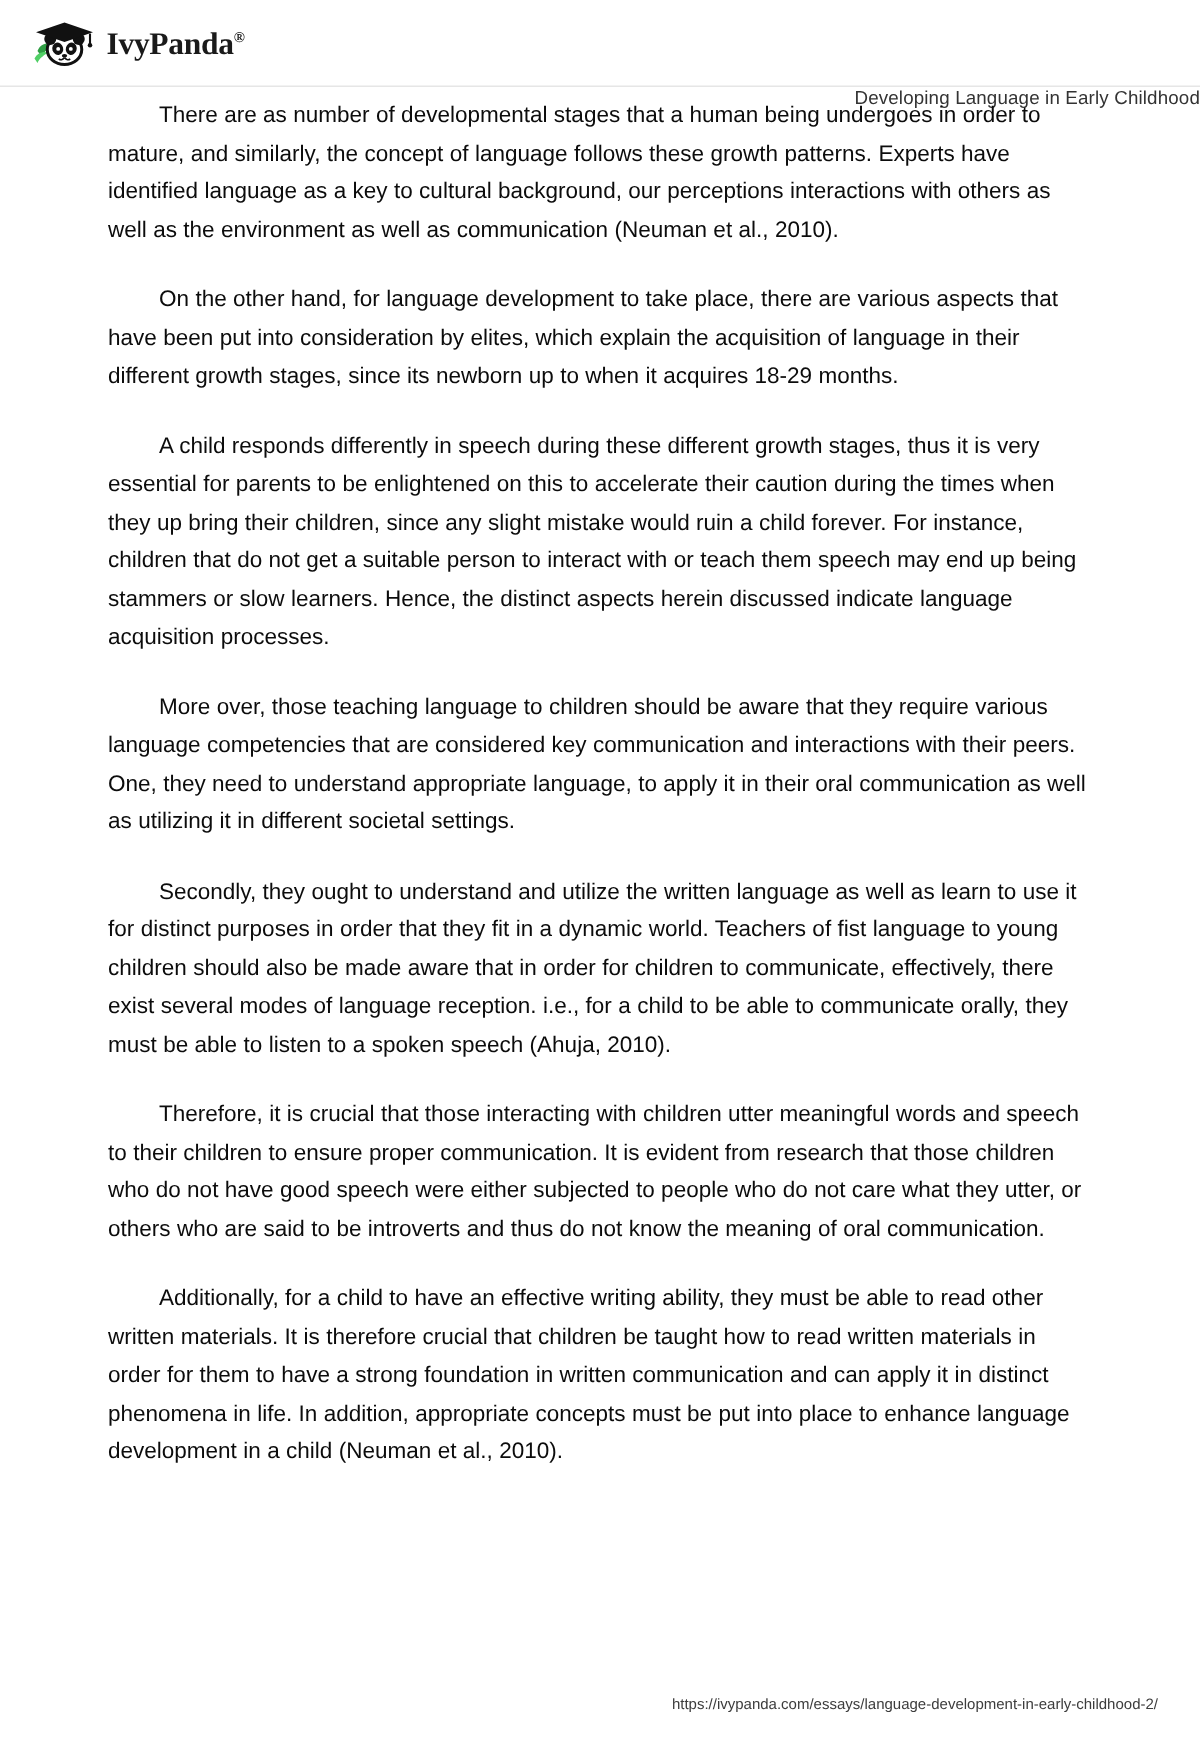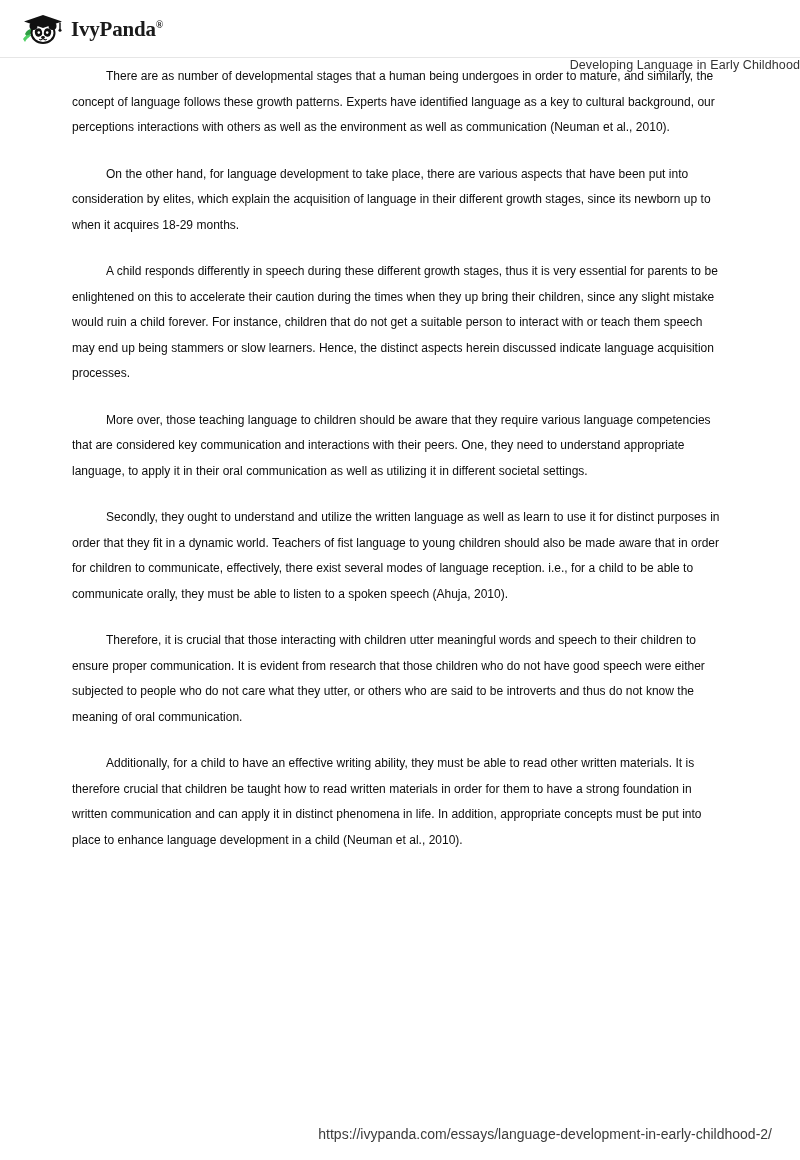--- a/index.html
+++ b/index.html
@@ -80,39 +80,39 @@
   }
   
   .content {
     position: absolute;
     left: 72px;
     top: 64px;
     width: 652px;
   }
   .content p {
     margin: 0 0 21px 0;
-    font-size: 12px;
+    font-size: 15px;
     line-height: 25.5px;
     text-indent: 34px;
     text-align: left;
     color: #0c0c0c;
     word-spacing: 0.1px;
   }
   
   .footer {
     position: absolute;
     left: 0;
     bottom: 18px;
     width: 800px;
   }
   .footer-url {
     position: absolute;
     right: 28px;
     bottom: 0;
-    font-size: 14px;
+    font-size: 10px;
     color: #3c3c3c;
     text-decoration: none;
     white-space: nowrap;
   }
 </style>
 </head>
 <body>
 
 <div class="page">
 

